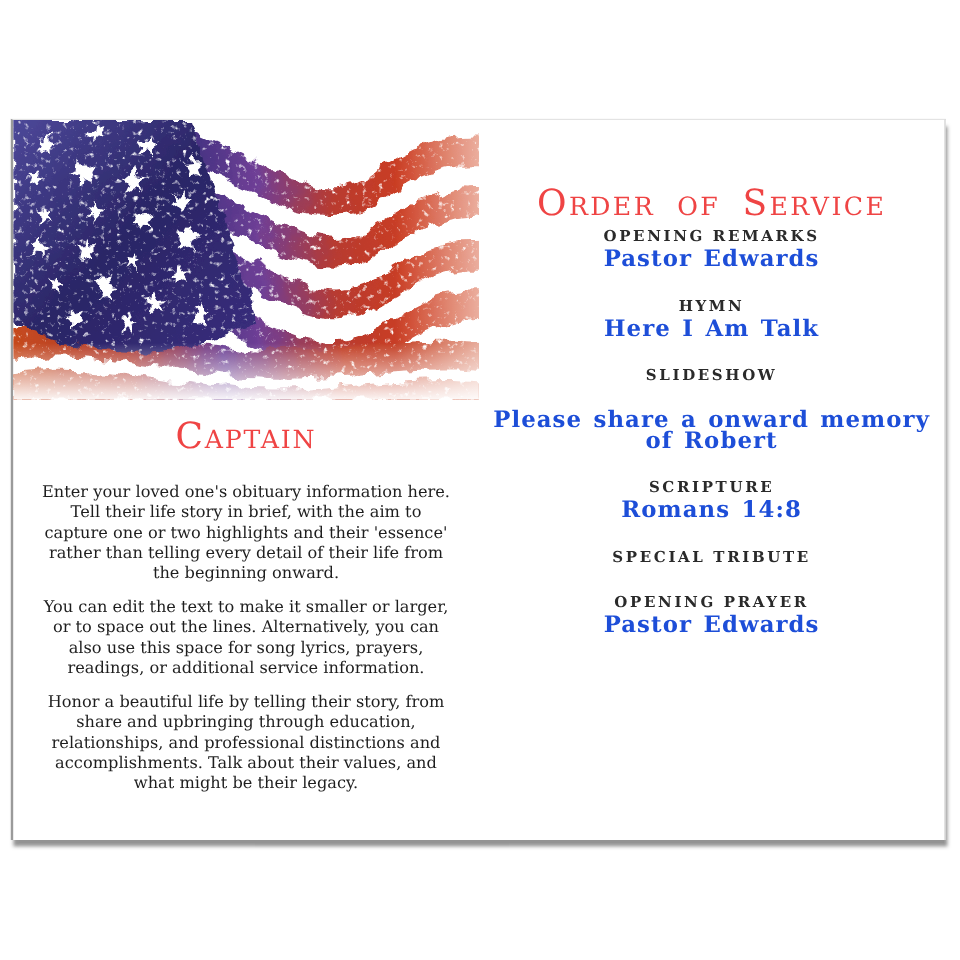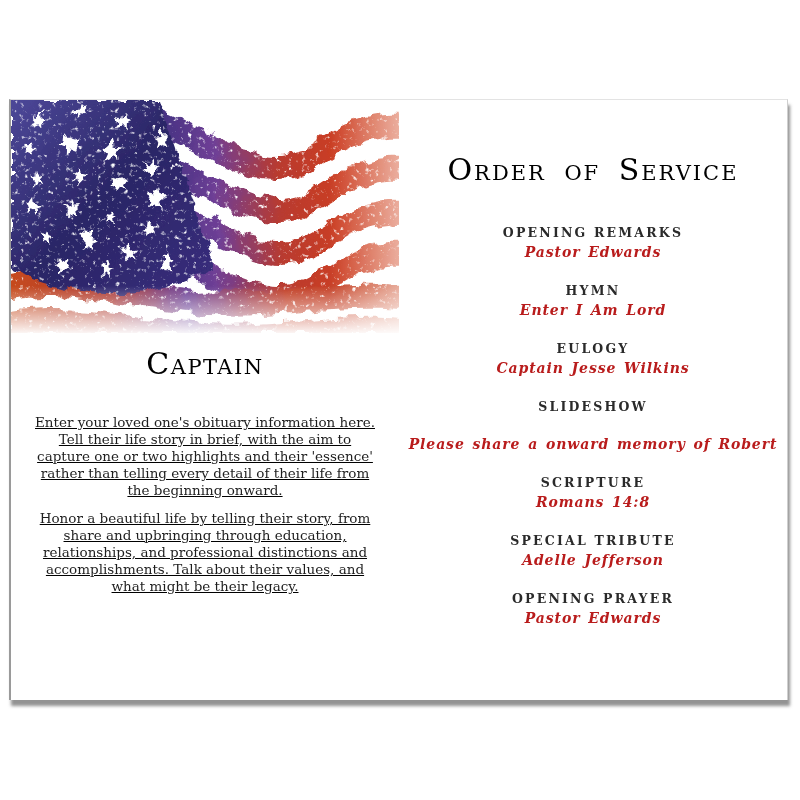--- a/index.html
+++ b/index.html
@@ -17,45 +17,45 @@
     box-shadow: 2px 6px 3px rgba(40,40,40,0.5);
     display: flex;
   }
 
   .page-half { width: 50%; height: 100%; overflow: hidden; }
 
   .flag-wrap { width: 389px; height: 233px; }
   .flag-wrap svg { display: block; }
 
   .section-heading {
-    text-align: center; color: #000000;
+    text-align: center; color: #ef4444;
     font-variant: small-caps; font-weight: 400;
     font-size: 30px; line-height: 36px;
     letter-spacing: 2px; word-spacing: 7px;
   }
   .obit-heading { margin-top: 13px; letter-spacing: 1.5px; }
 
-  .obit-body { margin-top: 32px; padding: 0 10px; text-decoration: underline; }
+  .obit-body { margin-top: 20px; padding: 0 10px; }
   .obit-p {
     white-space: pre-line; text-align: center;
     font-size: 13.5px; line-height: 17px; color: #1e1e1e;
     margin-bottom: 11px;
   }
 
   .right-page { padding-top: 52px; }
-  .svc-list { margin-top: 36px; }
+  .svc-list { }
   .svc-item { text-align: center; margin-bottom: 21px; }
   .svc-title {
     font-size: 12.5px; line-height: 17px; font-weight: 700;
     letter-spacing: 2.2px; color: #2a2a2a;
   }
   .svc-detail {
-    margin-top: 3px; font-size: 14px; line-height: 17px;
-    font-style: italic; font-weight: 600;
-    letter-spacing: 0.9px; word-spacing: 2px; color: #b91c1c;
+    margin-top: 3px; font-size: 19px; line-height: 17px;
+    font-weight: 600;
+    letter-spacing: 0.9px; word-spacing: 2px; color: #1d4ed8;
   }
 </style>
 </head>
 <body>
 
 <div class="canvas">
   <div class="spread">
 
     <div class="page-half left-page">
 
@@ -148,64 +148,63 @@
       </div>
 
       <h1 class="section-heading obit-heading">Captain</h1>
 
       <div class="obit-body">
         <p class="obit-p">Enter your loved one's obituary information here.
 Tell their life story in brief, with the aim to
 capture one or two highlights and their 'essence'
 rather than telling every detail of their life from
 the beginning onward.</p>
+        <p class="obit-p">You can edit the text to make it smaller or larger,
+or to space out the lines. Alternatively, you can
+also use this space for song lyrics, prayers,
+readings, or additional service information.</p>
         <p class="obit-p">Honor a beautiful life by telling their story, from
 share and upbringing through education,
 relationships, and professional distinctions and
 accomplishments. Talk about their values, and
 what might be their legacy.</p>
       </div>
     </div>
 
     <div class="page-half right-page">
       <h1 class="section-heading">Order of Service</h1>
 
       <div class="svc-list">
   <div class="svc-item">
     <div class="svc-title">OPENING REMARKS</div>
     <div class="svc-detail">Pastor Edwards</div>
   </div>
 
   <div class="svc-item">
     <div class="svc-title">HYMN</div>
-    <div class="svc-detail">Enter I Am Lord</div>
-  </div>
-
-  <div class="svc-item">
-    <div class="svc-title">EULOGY</div>
-    <div class="svc-detail">Captain Jesse Wilkins</div>
-  </div>
+    <div class="svc-detail">Here I Am Talk</div>
+  </div>
+
 
   <div class="svc-item">
     <div class="svc-title">SLIDESHOW</div>
 
   </div>
 
   <div class="svc-item">
     <div class="svc-detail">Please share a onward memory of Robert</div>
   </div>
 
   <div class="svc-item">
     <div class="svc-title">SCRIPTURE</div>
     <div class="svc-detail">Romans 14:8</div>
   </div>
 
   <div class="svc-item">
     <div class="svc-title">SPECIAL TRIBUTE</div>
-    <div class="svc-detail">Adelle Jefferson</div>
   </div>
 
   <div class="svc-item">
     <div class="svc-title">OPENING PRAYER</div>
     <div class="svc-detail">Pastor Edwards</div>
   </div>
 </div>
     </div>
 
   </div>

